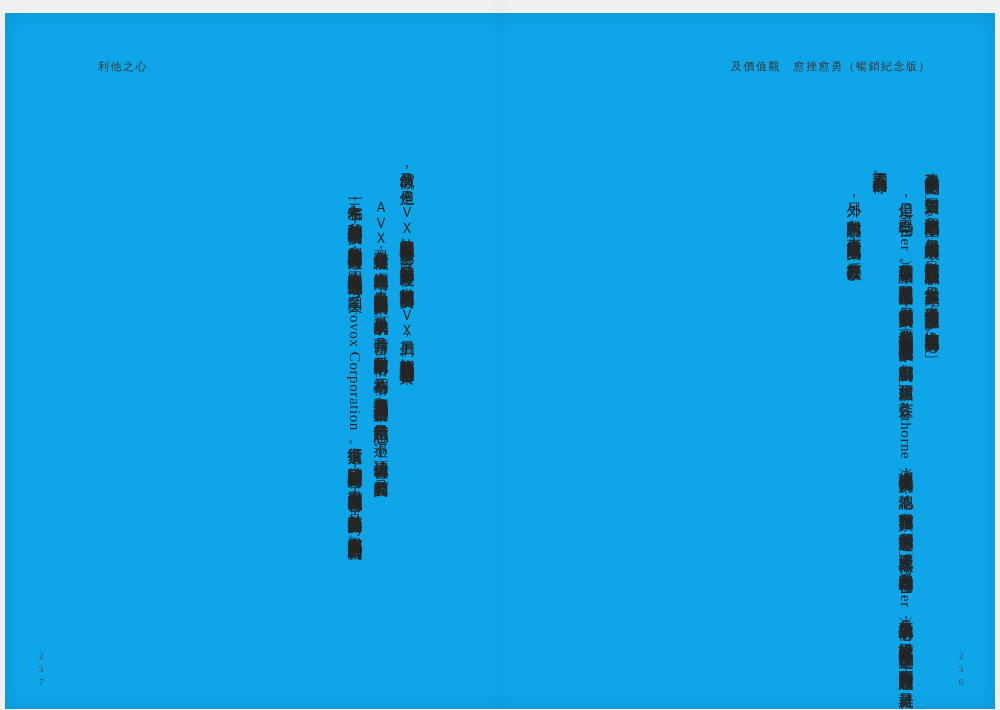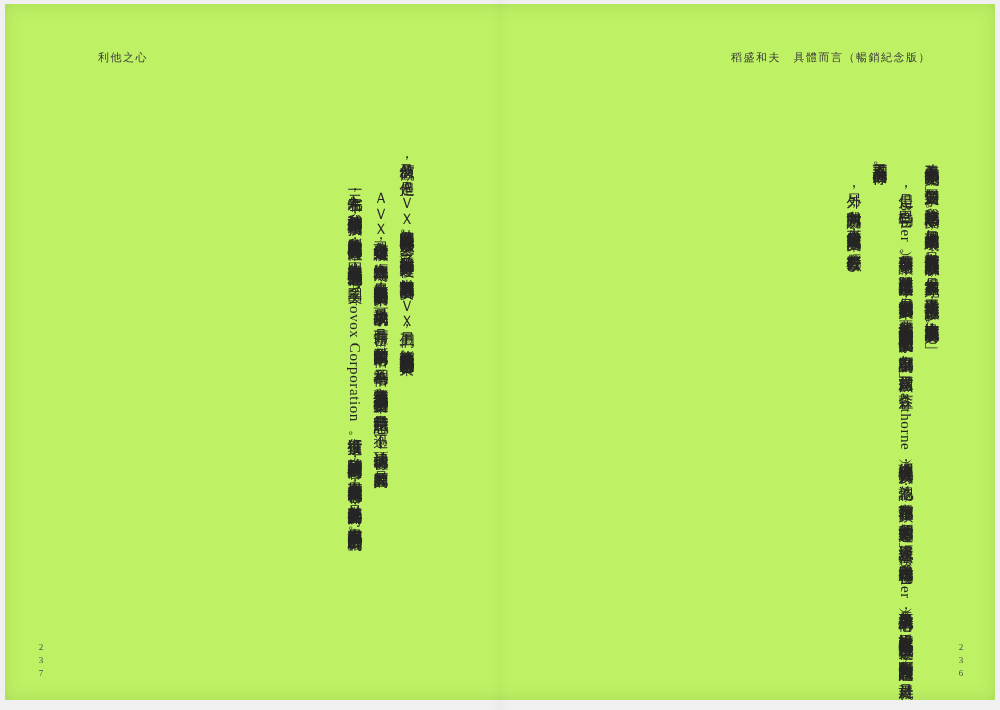--- a/index.html
+++ b/index.html
@@ -11,24 +11,24 @@
   .scan {
     position: relative;
     width: 1000px;
     height: 710px;
     background: #f0f0f0;
     overflow: hidden;
   }
   .spread {
     position: absolute;
     left: 5px;
-    top: 4px;
+    top: 13px;
     width: 990px;
     height: 696px;
-    background: #bef264;
+    background: #0ea5e9;
     box-shadow: inset 0 0 18px rgba(0,0,0,0.10);
   }
   .gutter {
     position: absolute;
     left: 490px;
     top: 0;
     width: 20px;
     height: 710px;
     background: linear-gradient(to right, rgba(0,0,0,0) 0%, rgba(0,0,0,0.025) 50%, rgba(0,0,0,0) 100%);
     pointer-events: none;
@@ -72,21 +72,21 @@
   .page-number.right { left: 951px; }
 </style>
 </head>
 <body>
 
 <div class="scan">
   <div class="spread">
 
     <div class="running-head left">利他之心</div>
 
-    <div class="running-head right">稻盛和夫　具體而言（暢銷紀念版）</div>
+    <div class="running-head right">及價值觀　愈挫愈勇（暢銷紀念版）</div>
 
     <div class="vtext left-page">
         <p class="para">及價值觀，但是ＡＶＸ的名字以及經營陣容都不會加以改變。聽了我提出的一連串方針之後，當初對於將來抱持著不安的ＡＶＸ員工們，態度也轉為贊成並且願意協助這項合併案。</p>
         <p class="para indent">ＡＶＸ公司在合併之後業績好轉，在泡沫經濟時期，多數日本企業收購美國企業的案例中，可說是最成功的例子。具體而言，營業額是收購前的四倍，利益為十二倍，六年後甚至成功再度於紐約證券交易所上市。當時我早已忘記。不過，這項成功的背後，是有其原因的。</p>
         <p class="para indent">一九七二年左右，我基於確信利用陶瓷積層技術，所製造的大容量陶瓷電容器的將來性，因此決定從在此領域中擁有先進地位的，美國 Aerovox Corporation 進行技術引進。當時所締結的授權契約內容是，京瓷在日本生產積層陶瓷電容器，並且在販賣於全世界的同時，也享有在日本國內獨占販賣的權利。</p>
       </div>
 
     <div class="vtext right-page">
         <p class="para">改為七十二美元對三十二美元呢？」對於這個要求，我也終於感到無法忍受了。「如果是京瓷的業績轉壞，只有京瓷的股價下跌的話那我可以理解。但是事實並非如此，道瓊工業平均指數也下跌許多，交換比率應該沒有更改的必要。」</p>
         <p class="para indent">但是，巴特勒（Butler）董事長卻不願退讓。「雖然照道理說是這樣沒錯，但是我們也有相當多的股東，要我們接受以八十二美元去交換實際上已經下跌到將近七十美元的股票，怎麼說都辦不到。」想當然爾，藍森（Lanthorne）總經理這次也是大大反對，他認為：「市場整體都在下跌，我們的主張才有道理。」經過深思熟慮，我決定考慮巴特勒（Butler）董事長重視股東的心情，重複檢討以新比率去收購是否也合乎成本之後，判斷只要努力應該沒有問題，於是就再度吞下了不利於自己的條件。</p>

